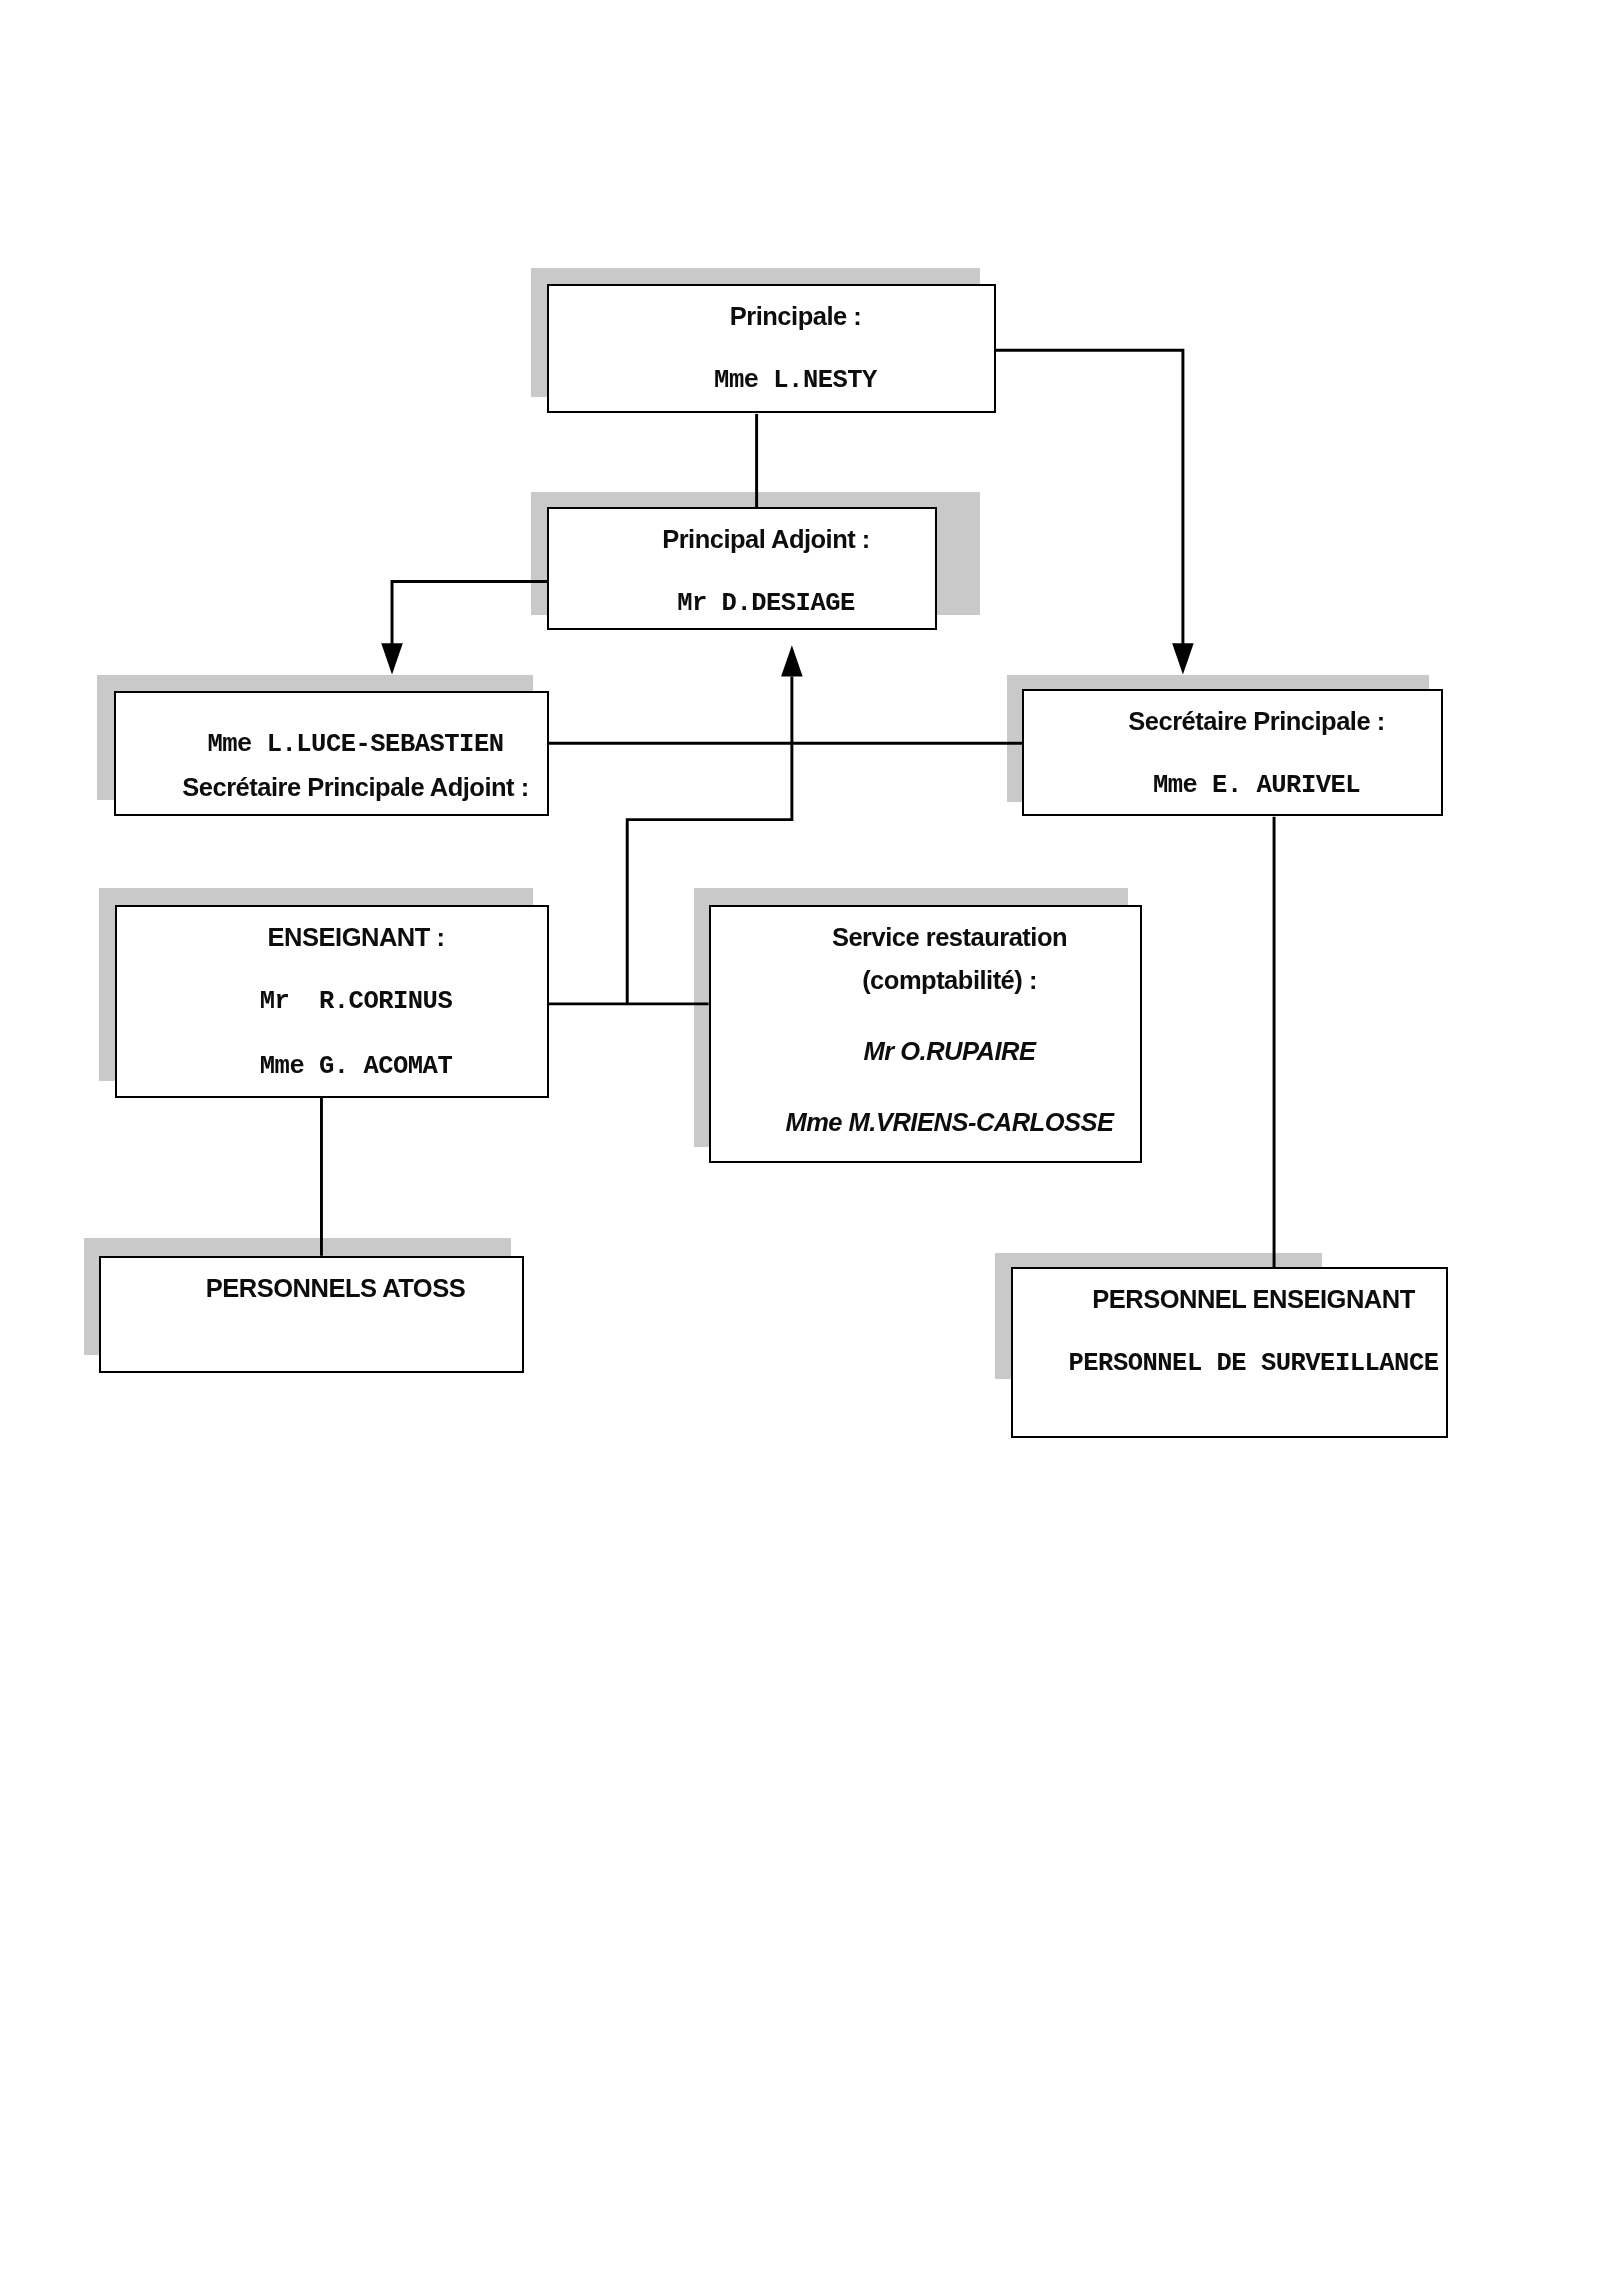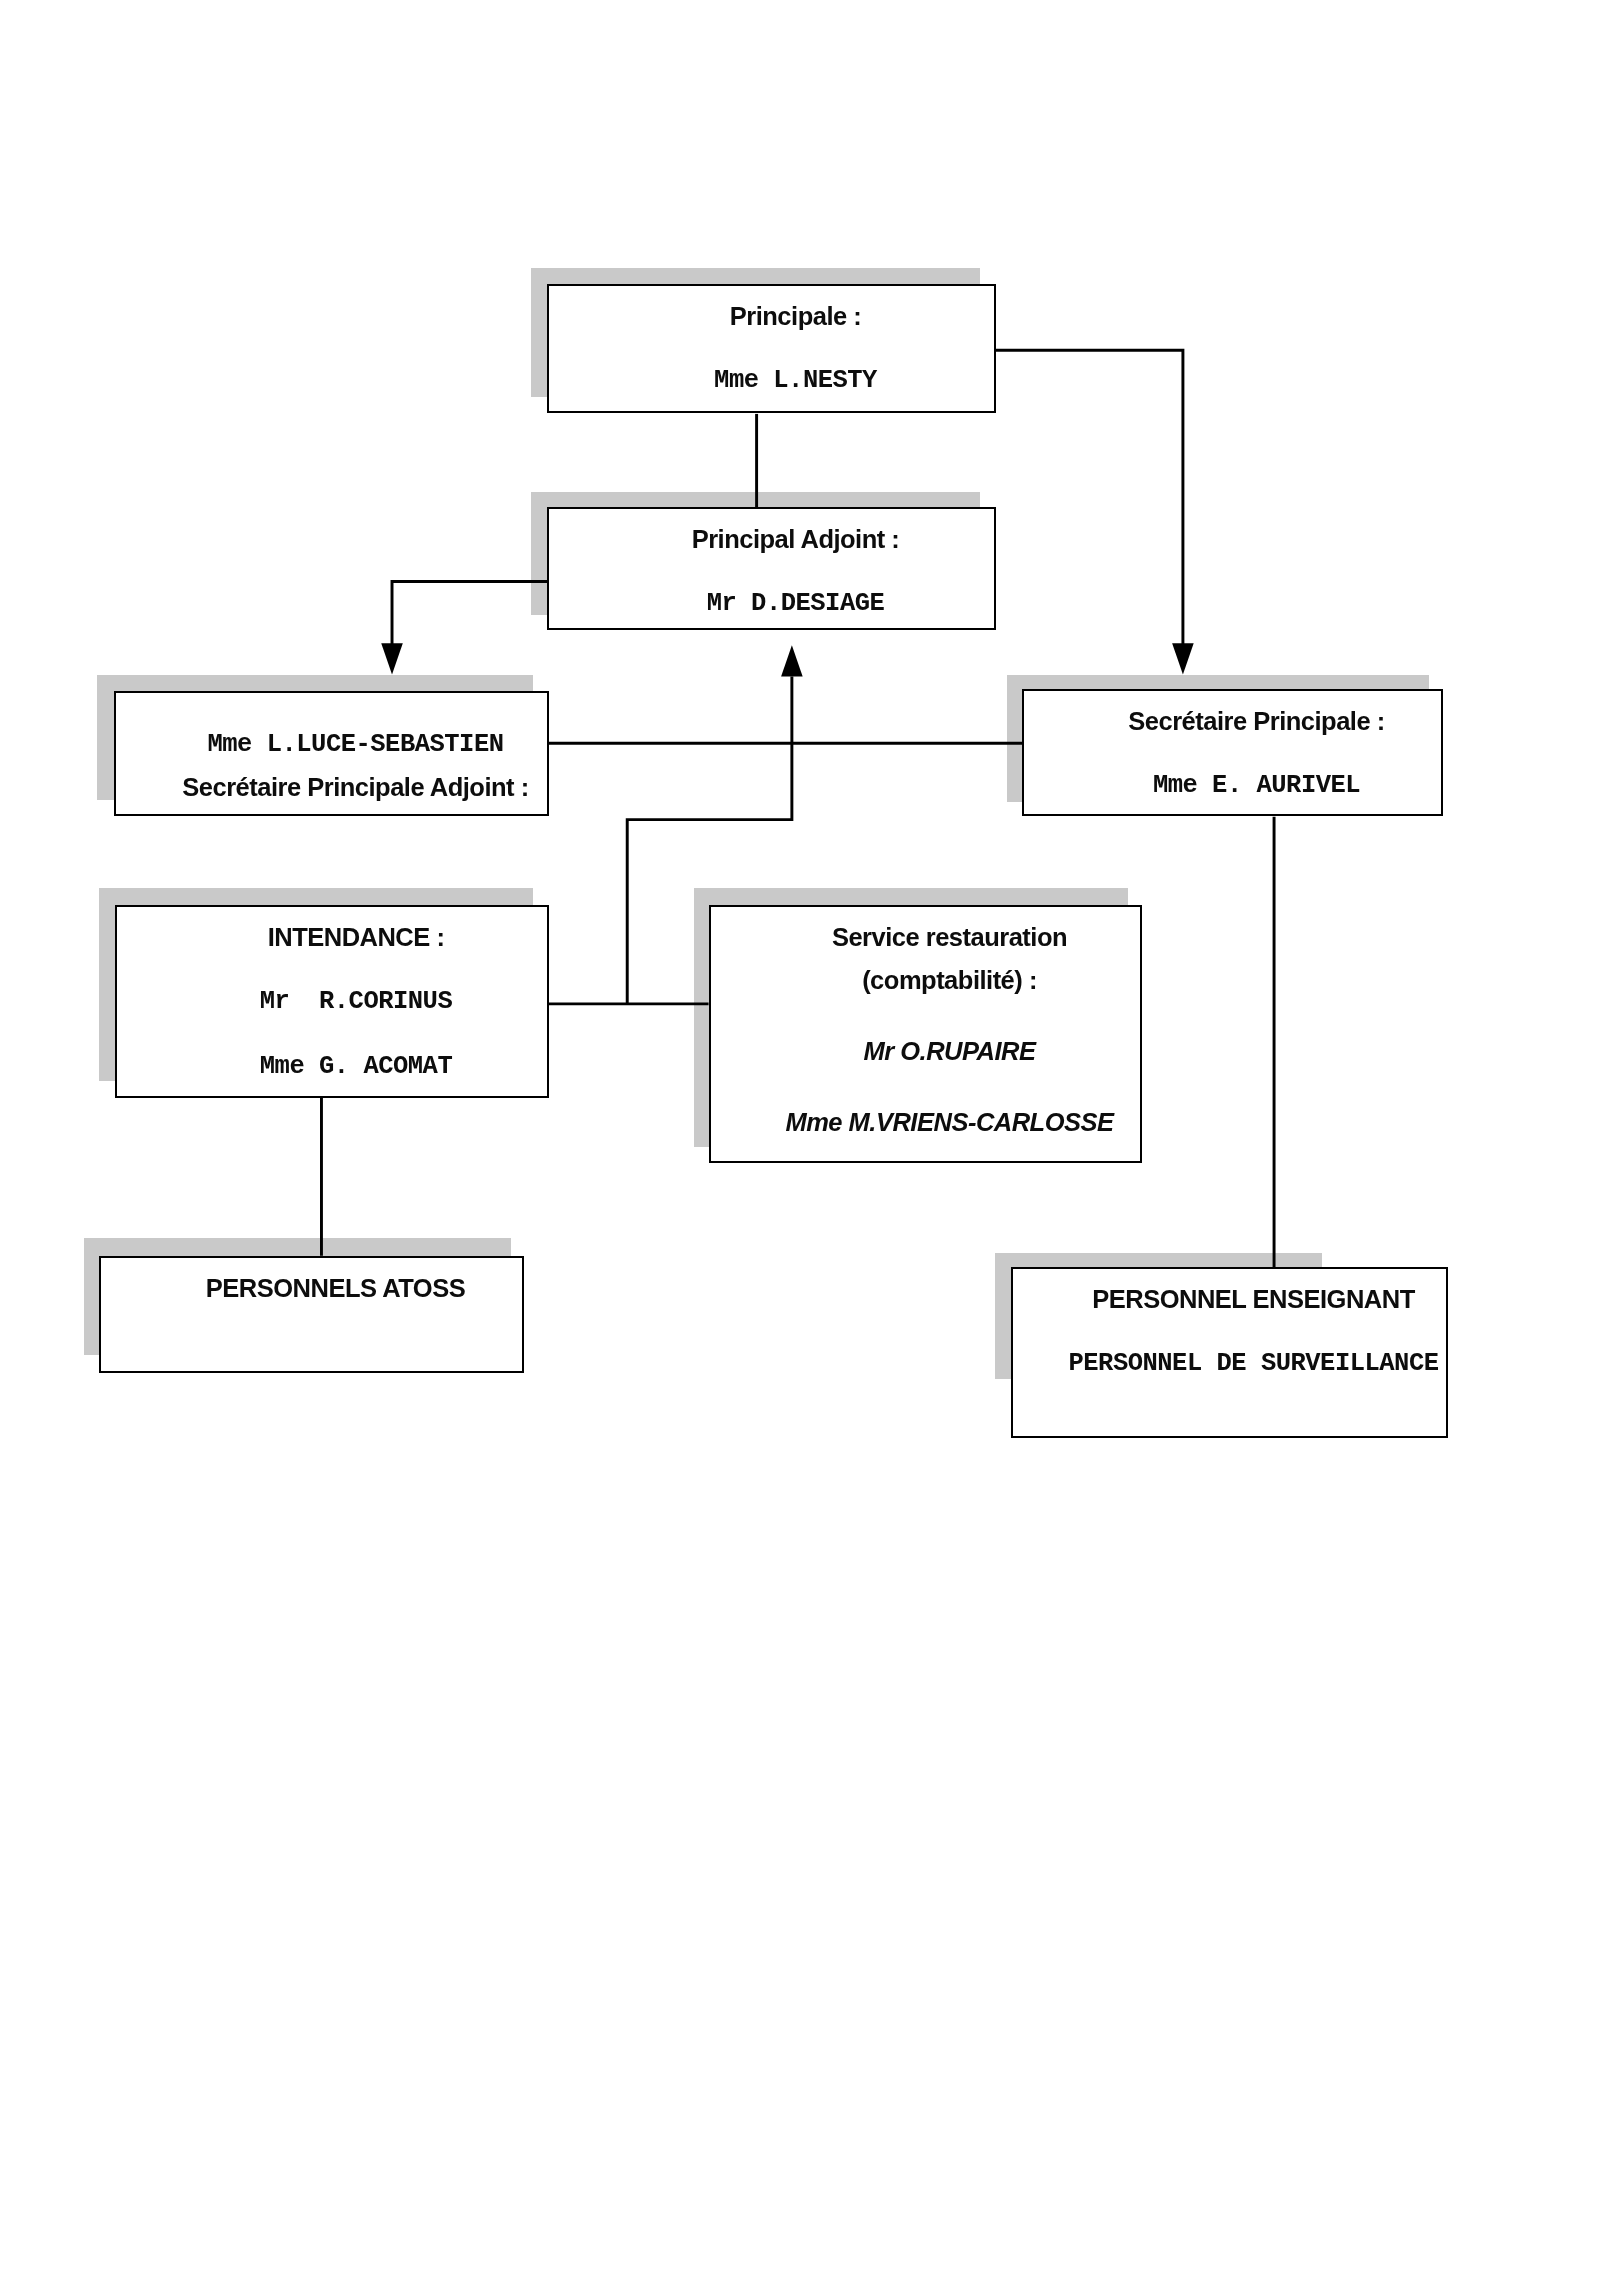--- a/index.html
+++ b/index.html
@@ -78,37 +78,37 @@
       <polygon points="389,656 411,656 400,688"></polygon>
       <polygon points="797,690 819,690 808,658"></polygon>
     </g>
   </svg>
 
   <div class="box" style="left:547px;top:284px;width:449px;height:129px">
     <div class="line">Principale :</div>
     <div class="line gap">Mme L.NESTY</div>
   </div>
 
-  <div class="box" style="left:547px;top:507px;width:449px;height:123px">
+  <div class="box" style="left:547px;top:507px;width:390px;height:123px">
     <div class="line">Principal Adjoint :</div>
     <div class="line gap">Mr D.DESIAGE</div>
   </div>
 
   <div class="box" style="left:114px;top:691px;width:435px;height:125px">
     <div class="line gap">Mme L.LUCE-SEBASTIEN</div>
     <div class="line">Secrétaire Principale Adjoint :</div>
   </div>
 
   <div class="box" style="left:1022px;top:689px;width:421px;height:127px">
     <div class="line">Secrétaire Principale :</div>
     <div class="line gap">Mme E. AURIVEL</div>
   </div>
 
   <div class="box" style="left:115px;top:905px;width:434px;height:193px">
-    <div class="line">INTENDANCE :</div>
+    <div class="line">ENSEIGNANT :</div>
     <div class="line gap">Mr  R.CORINUS</div>
     <div class="line gap">Mme G. ACOMAT</div>
   </div>
 
   <div class="box" style="left:709px;top:905px;width:433px;height:258px">
     <div class="line">Service restauration</div>
     <div class="line">(comptabilité) :</div>
     <div class="line gap-lg">Mr O.RUPAIRE</div>
     <div class="line gap-lg">Mme M.VRIENS-CARLOSSE</div>
   </div>

